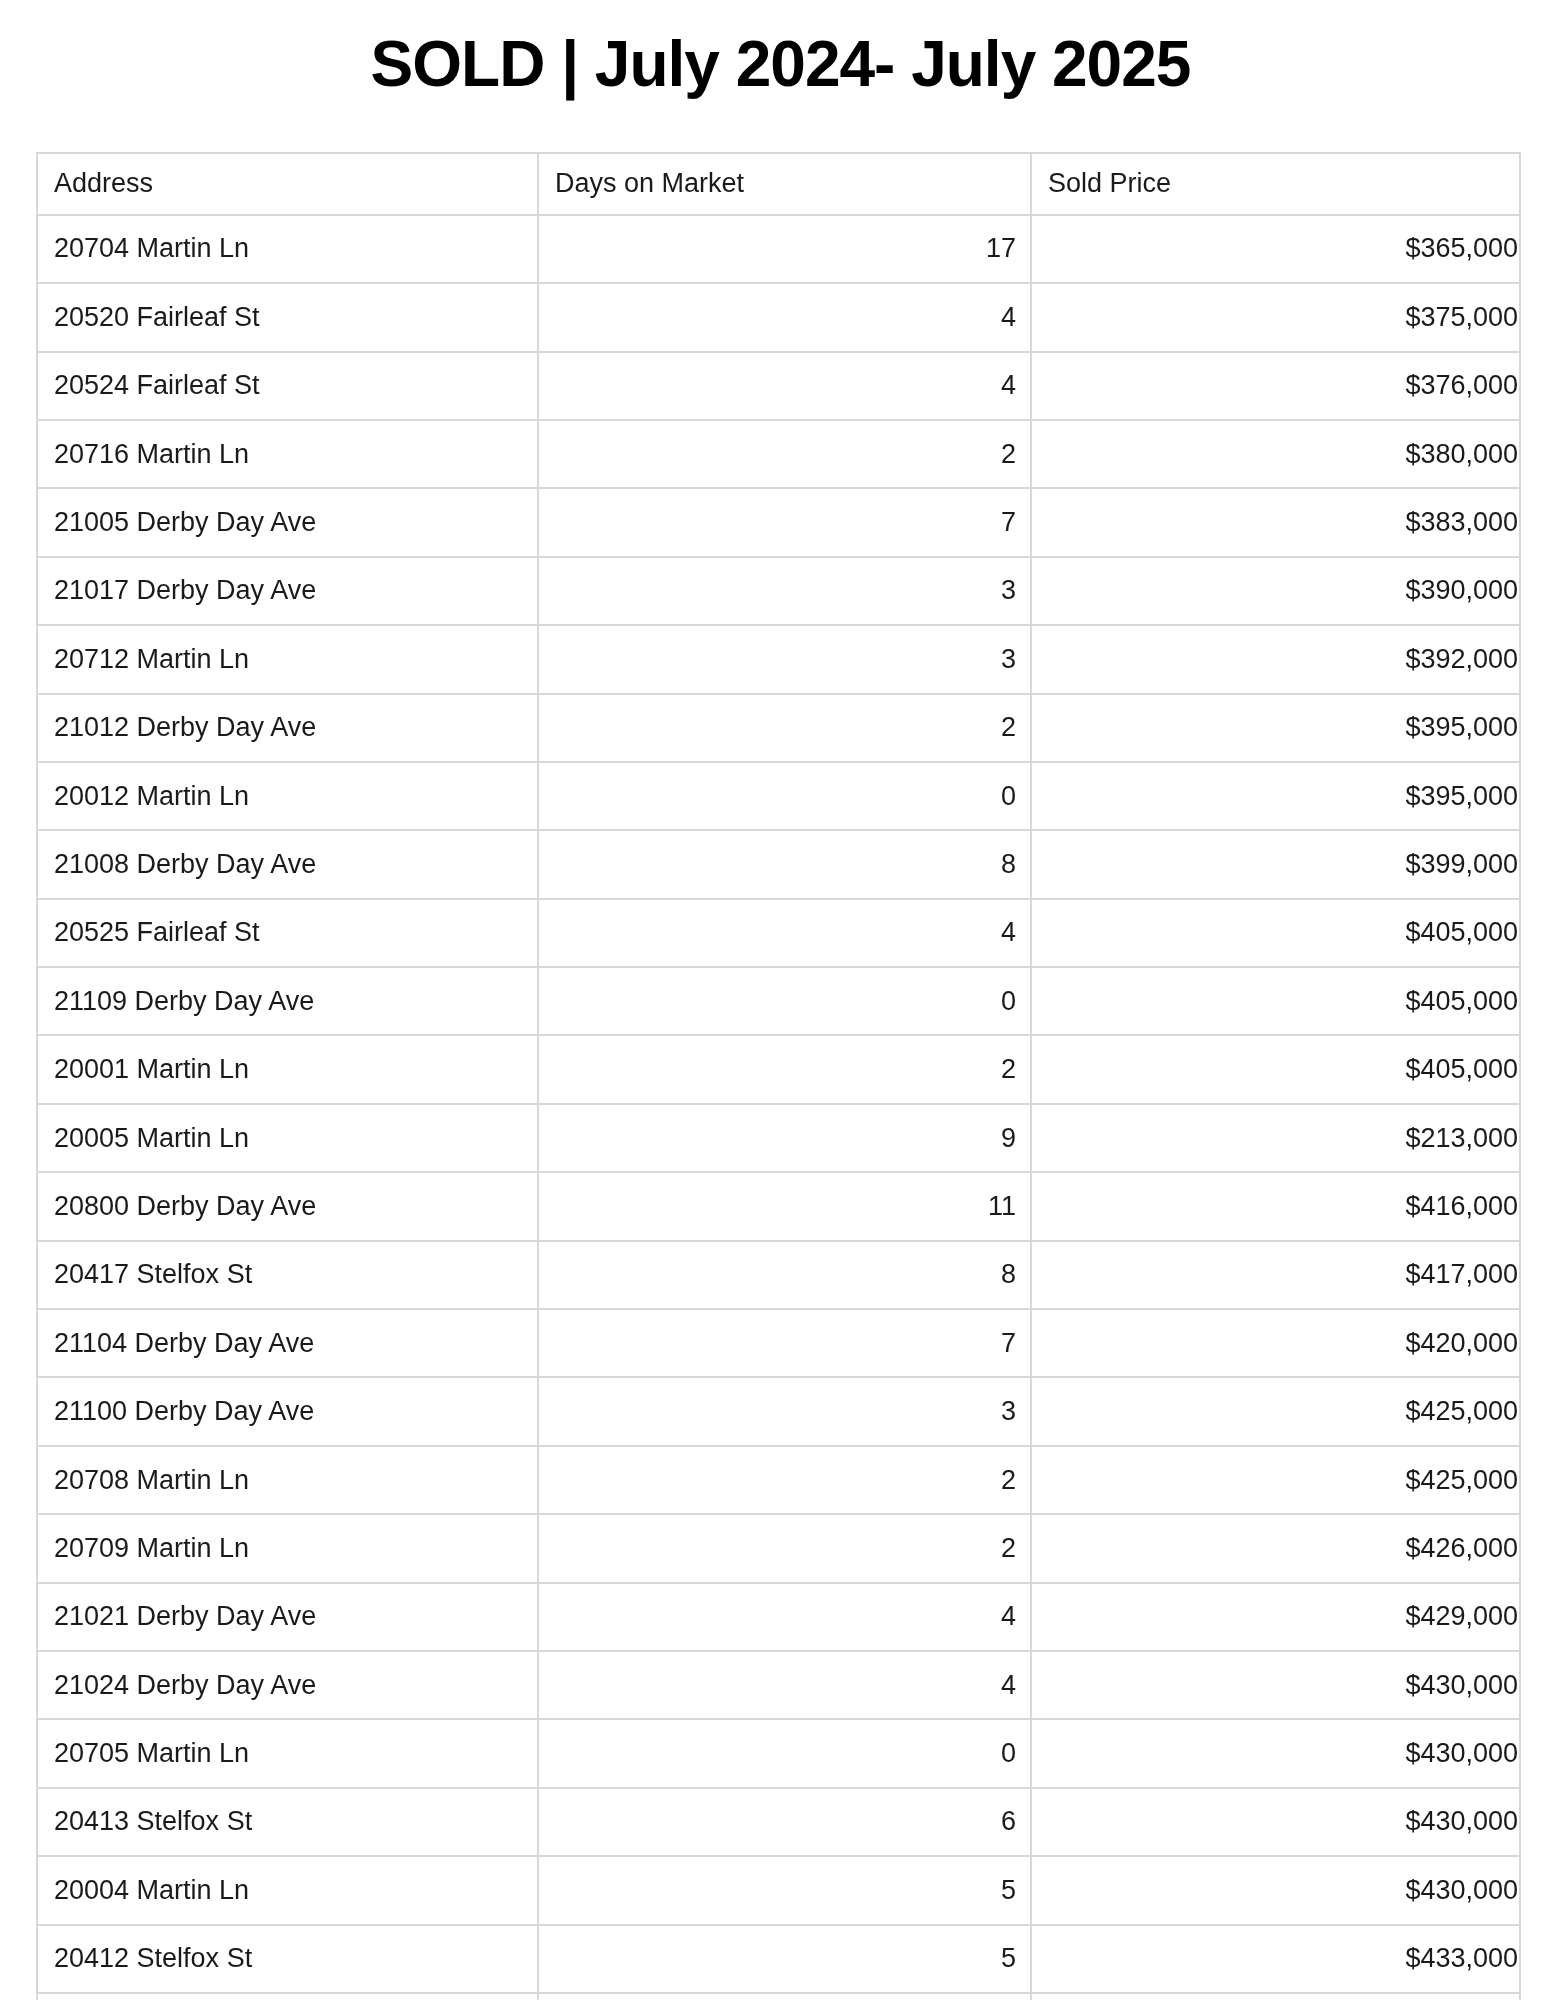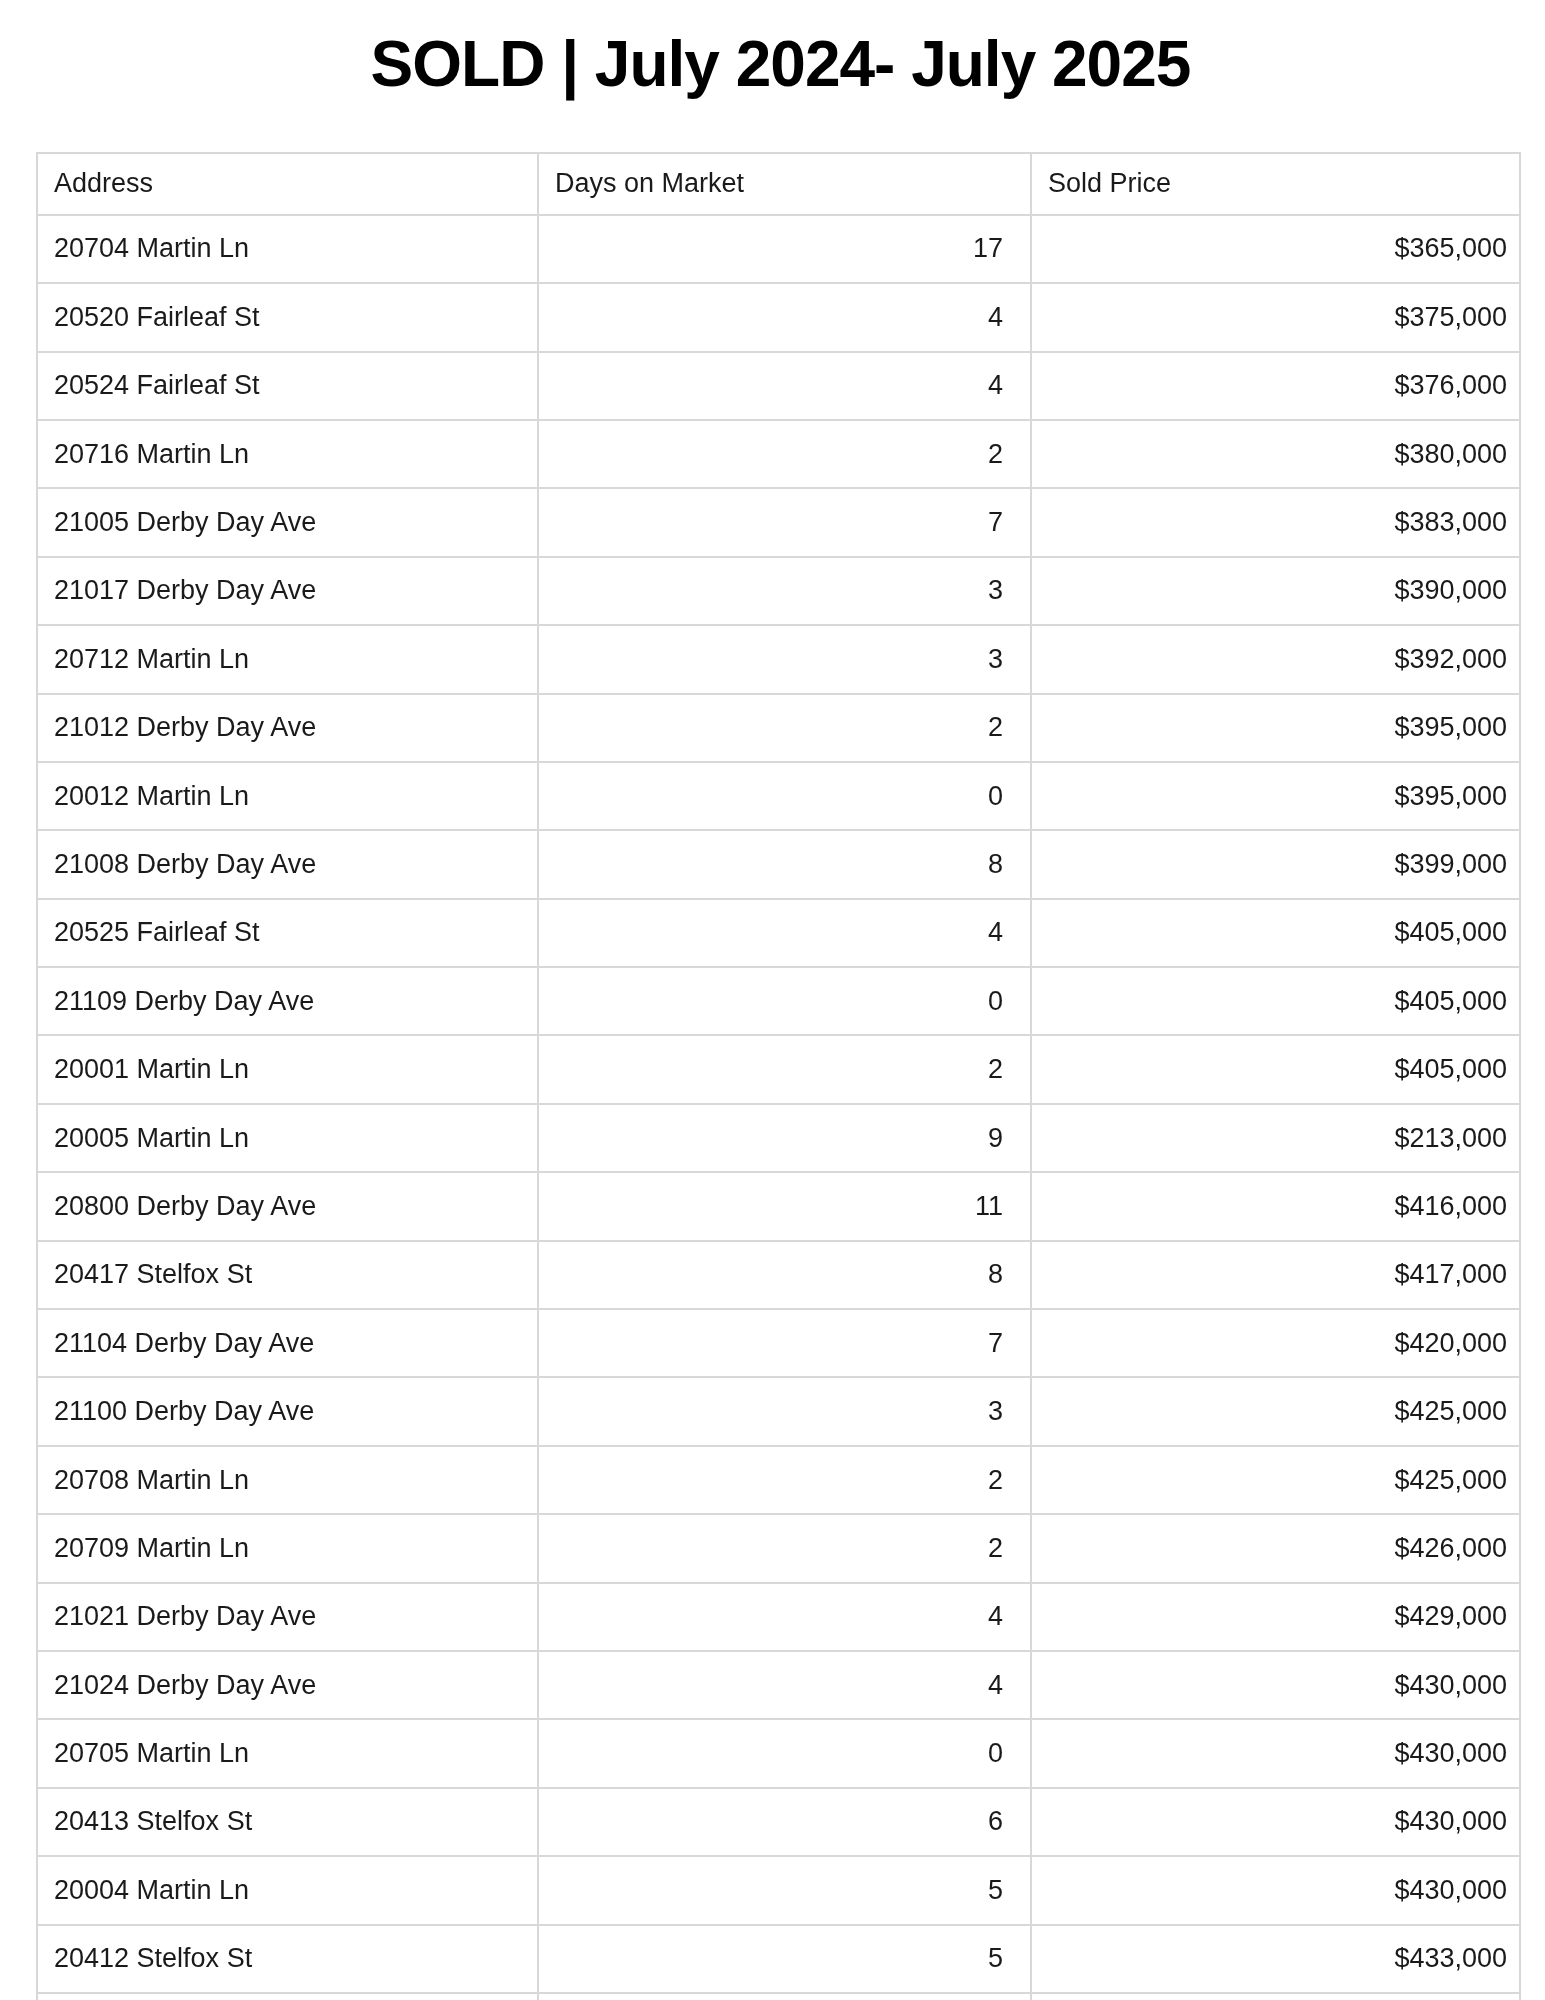--- a/index.html
+++ b/index.html
@@ -39,22 +39,22 @@
     overflow: hidden;
     white-space: nowrap;
   }
   th {
     height: 60px;
     text-align: left;
     padding: 0 6px 0 16px;
   }
   td { height: 66.4px; padding: 0; }
   td.addr  { text-align: left;  padding-left: 16px; margin-top: 20px; }
-  td.days  { text-align: right; padding-right: 27px; }
-  td.price { text-align: right; padding-right: 12px; }
+  td.days  { text-align: right; padding-right: 14px; }
+  td.price { text-align: right; padding-right: 1px; }
 </style>
 </head>
 <body>
 
 <div class="page">
   <h1 class="title">SOLD | July 2024- July 2025</h1>
 
   <table class="sold-table">
     <colgroup>
         <col class="c1">

